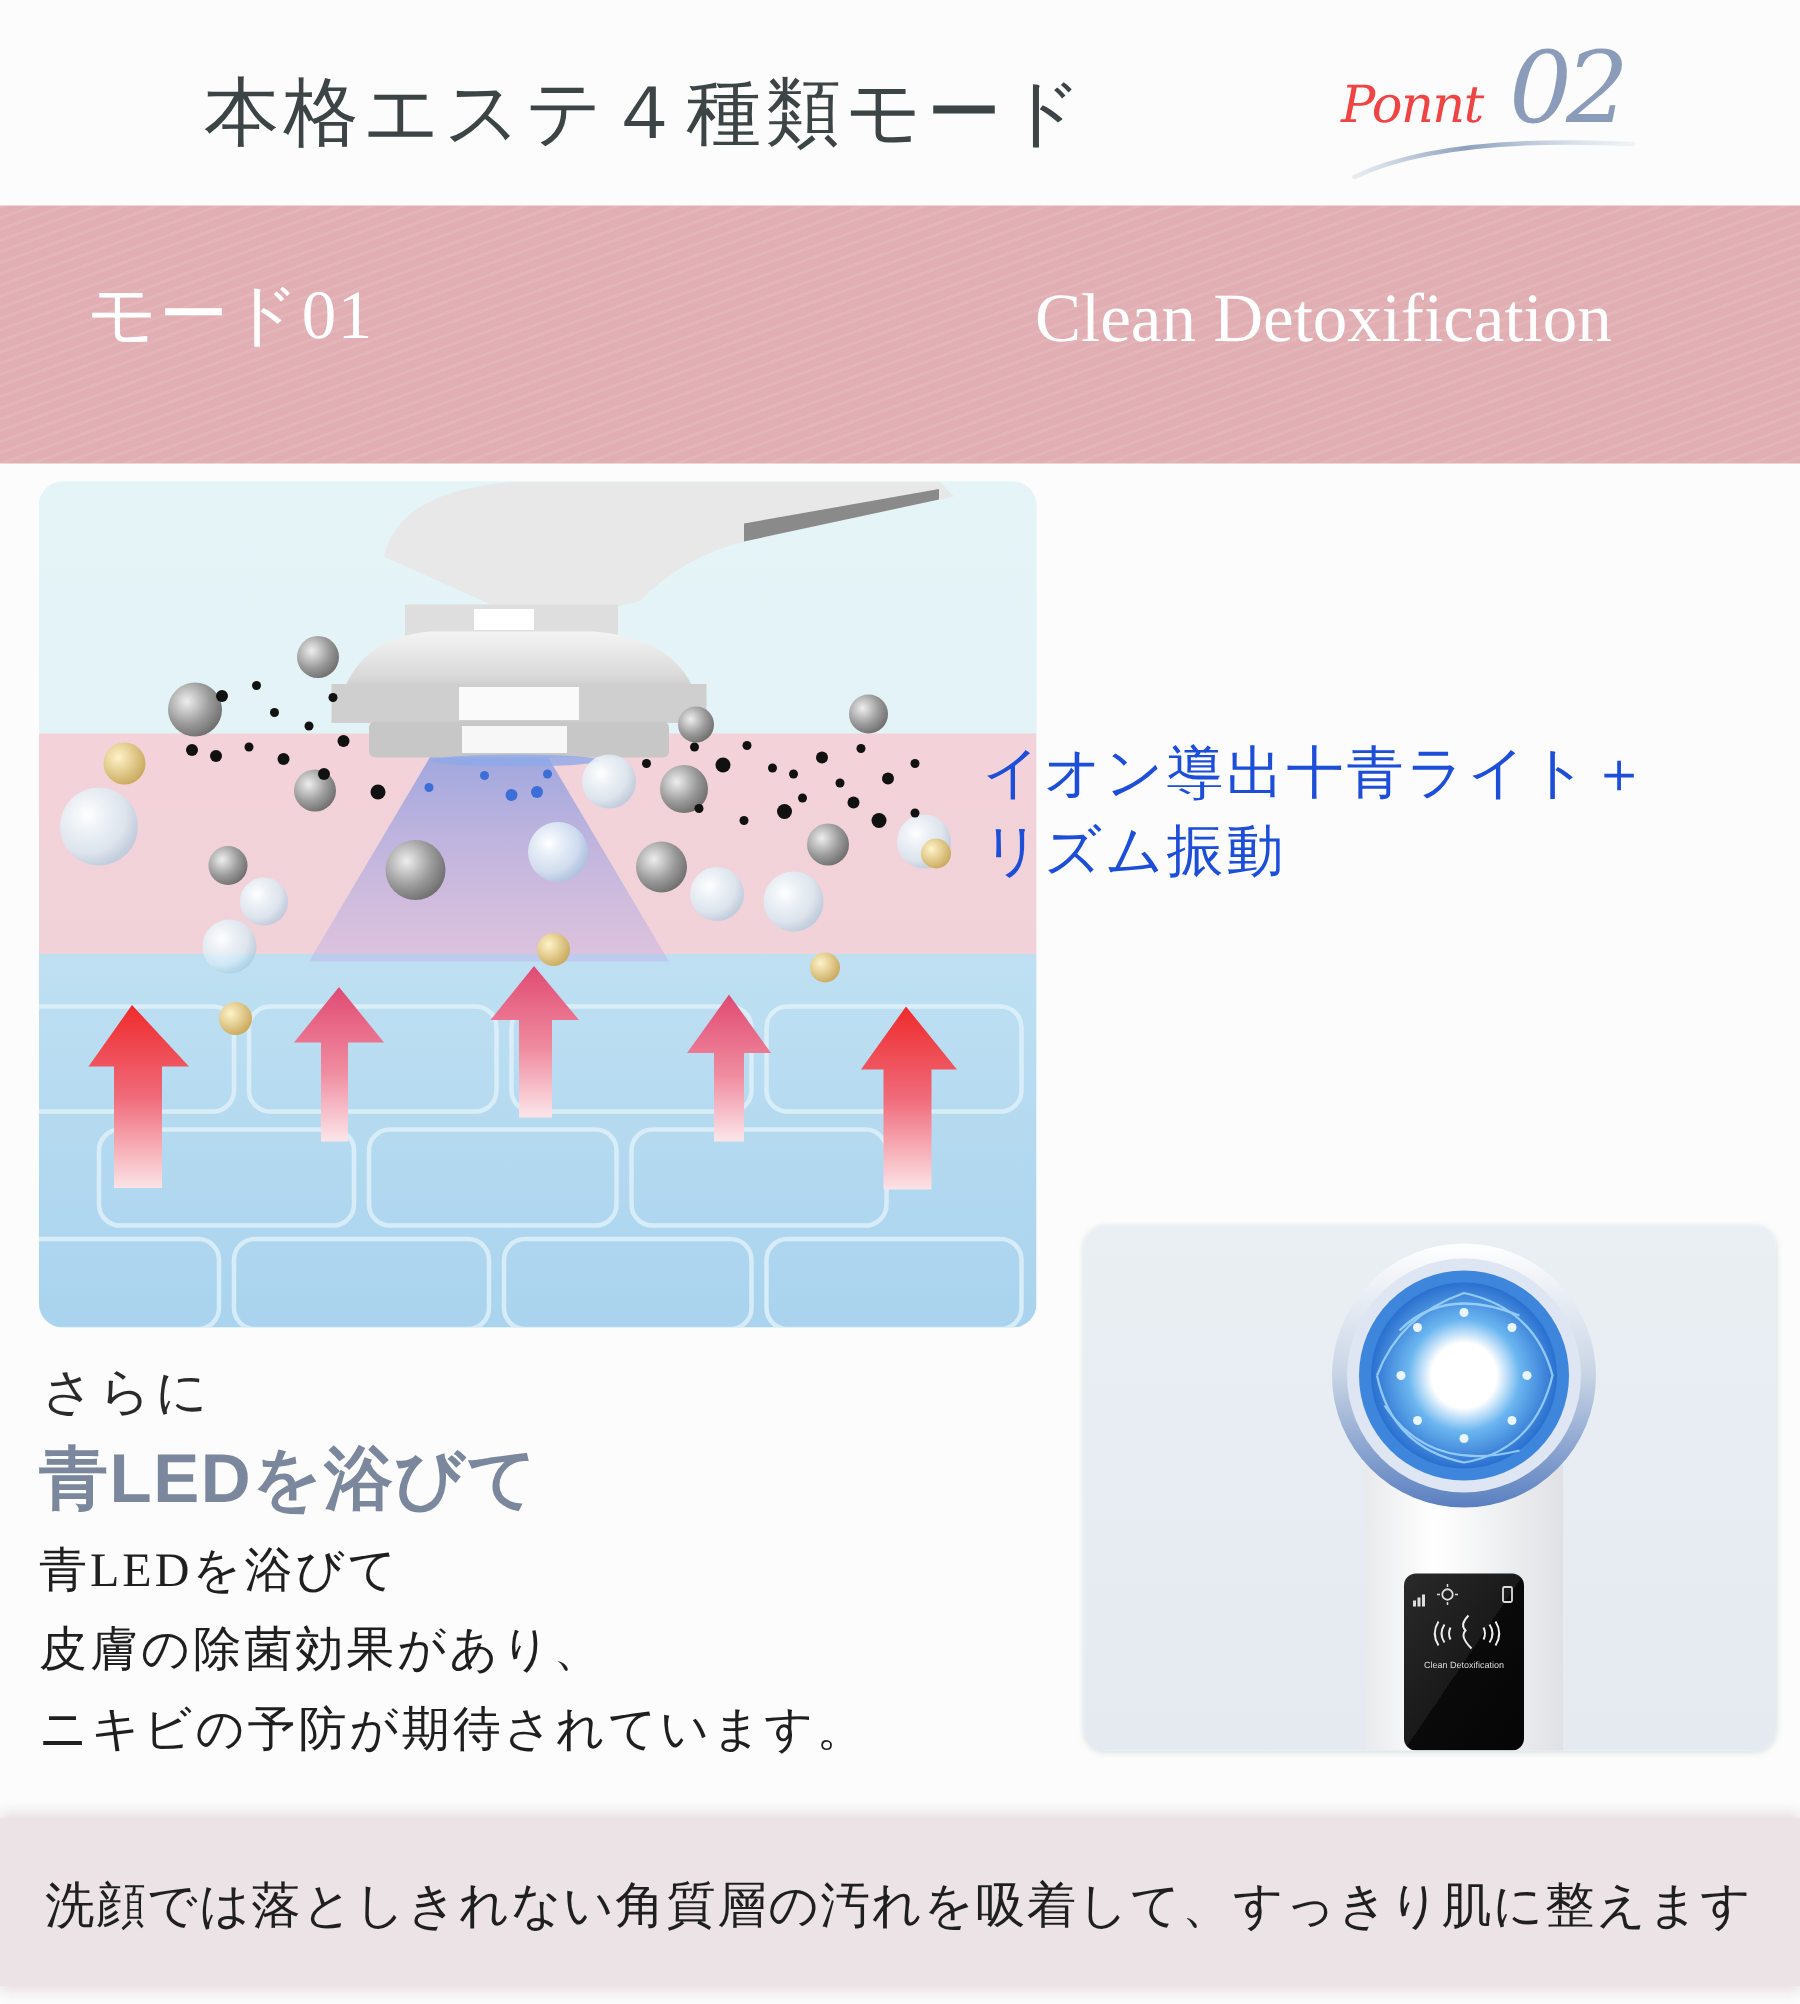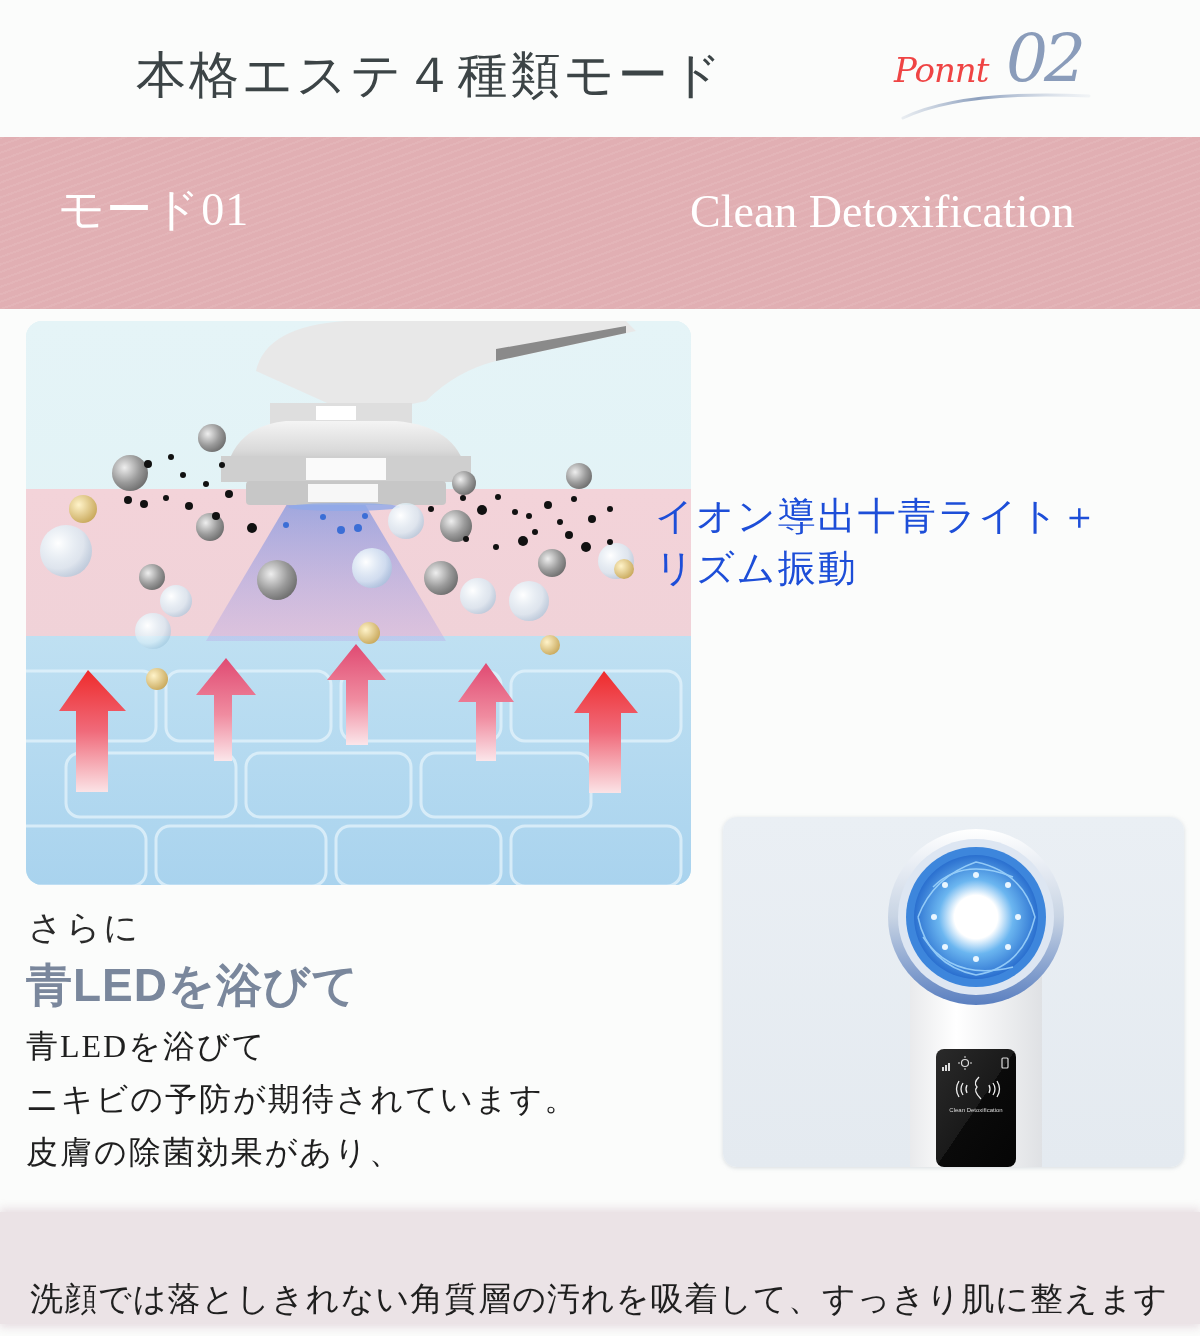--- a/index.html
+++ b/index.html
@@ -33,21 +33,21 @@
   .lead-small { position: absolute; left: 28px; top: 905px; font-size: 34px; color: #2a2a2a; font-family: "Liberation Serif", serif; letter-spacing: 3px; }
   .lead-big { position: absolute; left: 26px; top: 955px; font-size: 46px; color: #7a879c; font-family: Liberation Sans, sans-serif; font-weight: bold; letter-spacing: 1px; white-space: nowrap; }
   .desc { position: absolute; left: 26px; top: 1020px; font-size: 32px; line-height: 53px; color: #1f1f1f; font-family: "Liberation Serif", serif; letter-spacing: 2px; }
   .desc div { white-space: nowrap; }
 
   
   .device-card { position: absolute; left: 723px; top: 817px; width: 461px; height: 350px; border-radius: 14px; background: linear-gradient(180deg, #eaeff4 0%, #e4eaf0 100%); box-shadow: 0 1px 4px rgba(150,160,175,0.35); overflow: hidden; }
 
   
   .footer-band { position: absolute; left: 0; top: 1212px; width: 1200px; height: 112px; background: #ebe3e6; box-shadow: 0 -4px 8px rgba(230,220,225,0.8), 0 4px 8px rgba(230,220,225,0.8); }
-  .footer-text { position: absolute; left: 30px; top: 36px; font-size: 33px; color: #1f1f1f; font-family: Liberation Sans, sans-serif; letter-spacing: 1px; white-space: nowrap; margin-top: 29px; }
+  .footer-text { position: absolute; left: 30px; top: 36px; font-size: 33px; color: #1f1f1f; font-family: Liberation Sans, sans-serif; letter-spacing: 1px; white-space: nowrap; }
 </style>
 </head>
 <body>
 
 <div class="header">
   <div class="main-title">本格エステ４種類モード</div>
   <div class="point-badge">
     <span class="point-word">Ponnt</span>
     <span class="point-num">02</span>
     <svg class="point-swoosh" viewBox="0 0 190 40">
@@ -238,22 +238,22 @@
 
 <div class="feature-text">
   <div>イオン導出十青ライト＋</div>
   <div>リズム振動</div>
 </div>
 
 <div class="lead-small">さらに</div>
 <div class="lead-big">青LEDを浴びて</div>
 <div class="desc">
   <div>青LEDを浴びて</div>
+  <div>皮膚の除菌効果があり、</div>
   <div>ニキビの予防が期待されています。</div>
-  <div>皮膚の除菌効果があり、</div>
 </div>
 
 <div class="device-card">
   <svg width="461" height="350" viewBox="0 0 461 350">
     <defs>
       <linearGradient id="body" x1="0" x2="1">
         <stop offset="0" stop-color="#e9eaec"></stop>
         <stop offset="0.35" stop-color="#ffffff"></stop>
         <stop offset="1" stop-color="#dfe1e4"></stop>
       </linearGradient>

